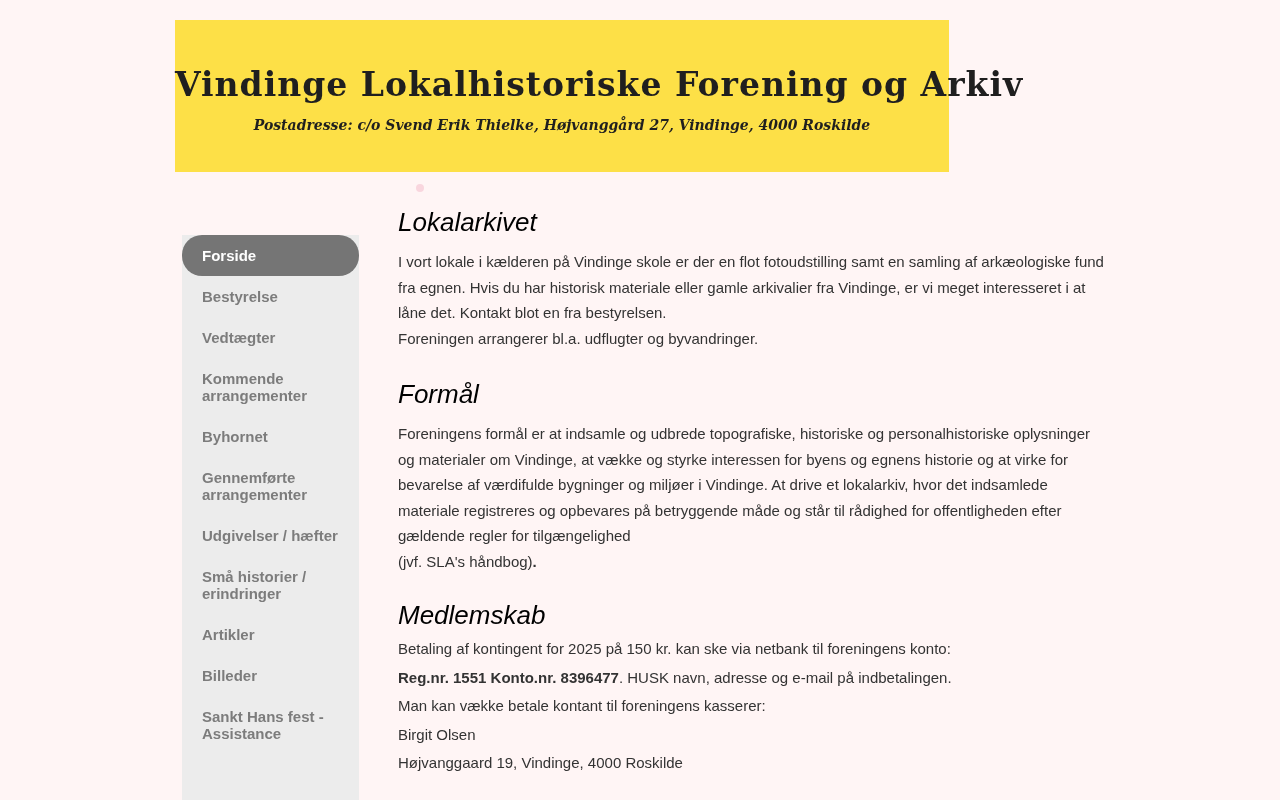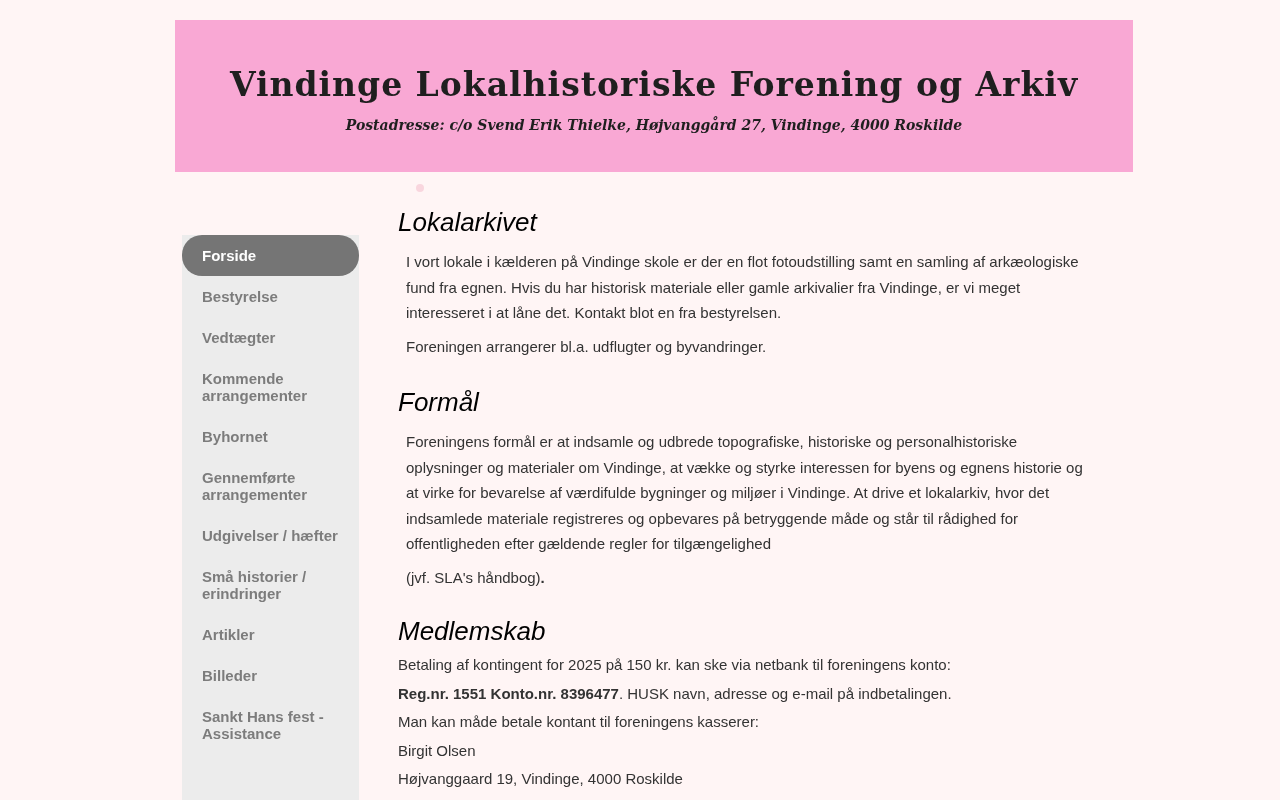--- a/index.html
+++ b/index.html
@@ -8,22 +8,22 @@
   body {
     position:relative;
     background:#fff5f5;
     overflow:hidden;
     font-family:"Liberation Sans", sans-serif;
   }
 
   
   .site-header {
     position:absolute; left:175px; top:20px;
-    width:958px; height:152px;
-    background:#f9a8d4;
+    width:774px; height:152px;
+    background:#fde047;
     text-align:center;
   }
   .site-title {
     padding-top:45px;
     font-family:"DejaVu Serif", serif;
     font-weight:bold;
     font-size:33px;
     letter-spacing:1px;
     color:#1f1f1f;
     white-space:nowrap;
@@ -78,21 +78,21 @@
     font-family:"Liberation Sans", sans-serif;
     font-style:italic;
     font-weight:normal;
     font-size:26px;
     line-height:30px;
     color:#000000;
     margin:0 0 12px 0;
   }
   .content h2.sec-formal  { margin-top:28px; }
   .content h2.sec-medlem  { margin-top:26px; margin-bottom:6px; }
-  .para  { margin:8px; }
+  .para  { margin:0; }
   .mline { margin:0 0 3px 0; }
   strong { font-weight:bold; }
 </style>
 </head>
 <body>
 
 <header class="site-header">
   <h1 class="site-title">Vindinge Lokalhistoriske Forening og Arkiv</h1>
   <div class="site-subtitle">Postadresse: c/o Svend Erik Thielke, Højvanggård 27, Vindinge, 4000 Roskilde</div>
 </header>
@@ -124,18 +124,18 @@
   <section>
     <h2 class="sec-formal">Formål</h2>
     <p class="para">Foreningens formål er at indsamle og udbrede topografiske, historiske og personalhistoriske oplysninger og materialer om Vindinge, at vække og styrke interessen for byens og egnens historie og at virke for bevarelse af værdifulde bygninger og miljøer i Vindinge. At drive et lokalarkiv, hvor det indsamlede materiale registreres og opbevares på betryggende måde og står til rådighed for offentligheden efter gældende regler for tilgængelighed</p>
     <p class="para"><span>(jvf. SLA's håndbog)</span><strong>.</strong></p>
   </section>
 
   <section>
     <h2 class="sec-medlem">Medlemskab</h2>
     <p class="mline">Betaling af kontingent for 2025 på 150 kr. kan ske via netbank til foreningens konto:</p>
     <p class="mline"><strong>Reg.nr. 1551 Konto.nr. 8396477</strong><span>. HUSK navn, adresse og e-mail på indbetalingen.</span></p>
-    <p class="mline">Man kan måde betale kontant til foreningens kasserer:</p>
+    <p class="mline">Man kan vække betale kontant til foreningens kasserer:</p>
     <p class="mline">Birgit Olsen</p>
     <p class="mline">Højvanggaard 19, Vindinge, 4000 Roskilde</p>
   </section>
 
 </main>
 
 </body></html>

